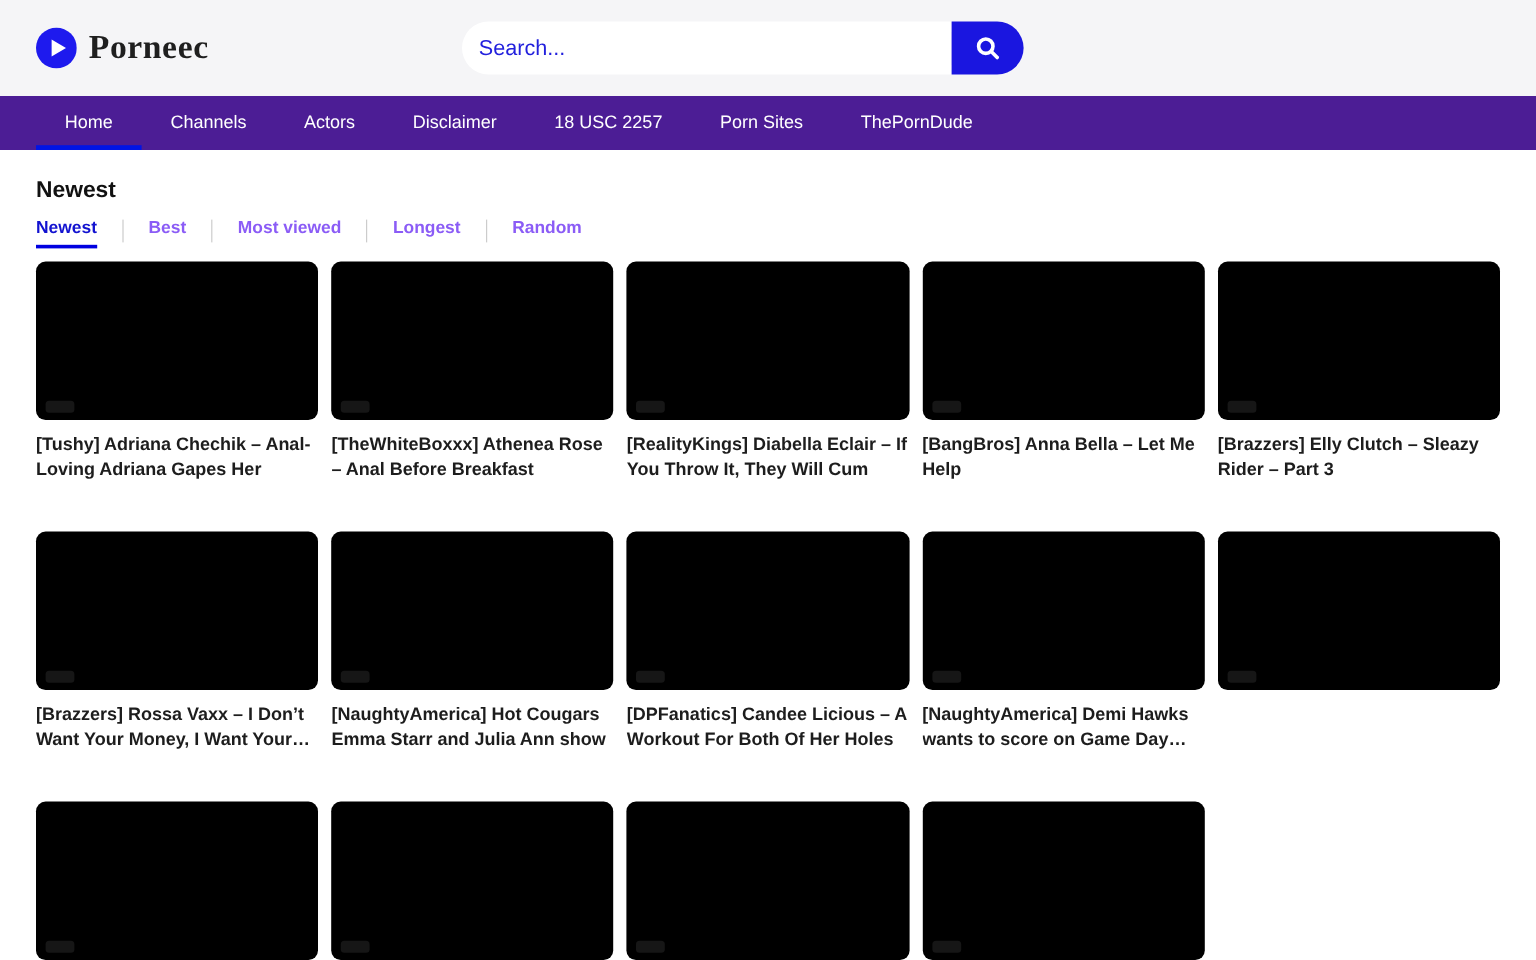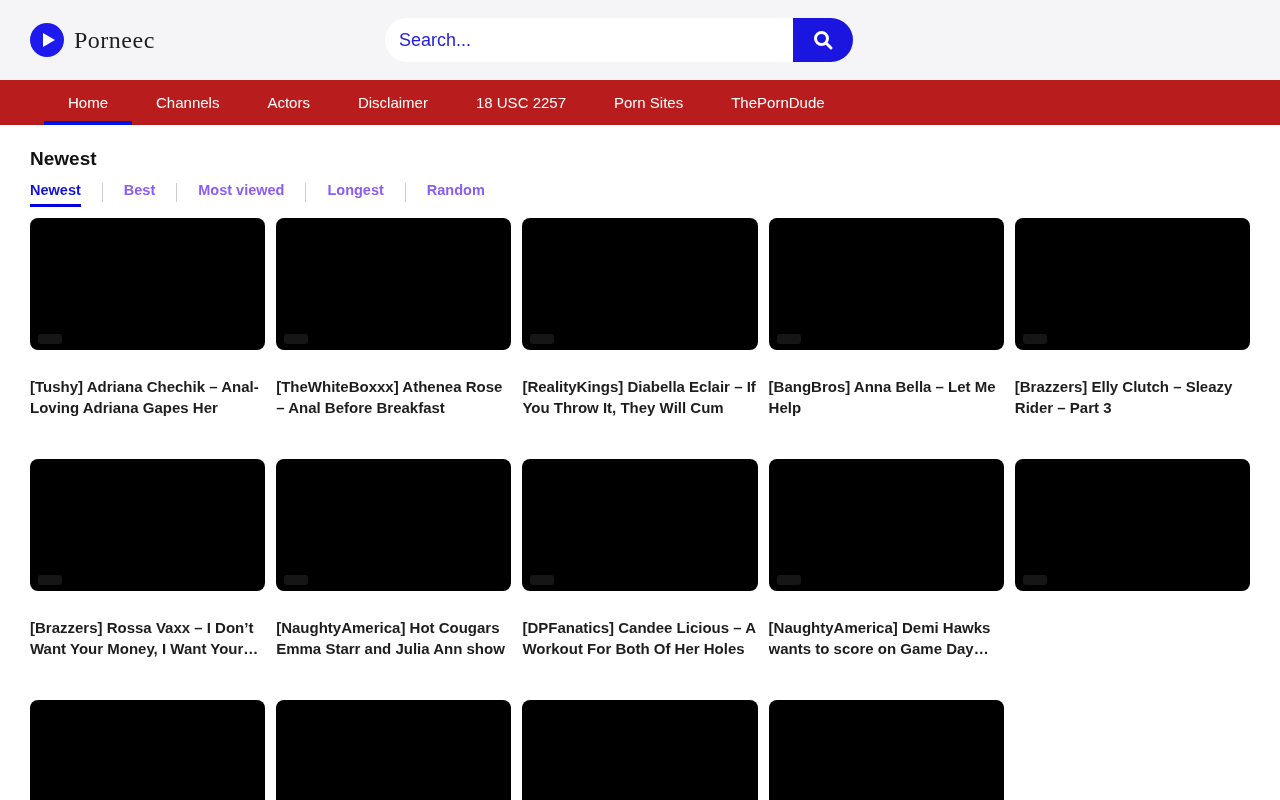--- a/index.html
+++ b/index.html
@@ -22,22 +22,22 @@
     top: 0;
     height: 80px;
     display: flex;
     align-items: center;
     gap: 10px;
     cursor: pointer;
   }
   .brand-icon { width: 34px; height: 34px; display: block; }
   .brand-name {
     font-family: "Liberation Serif", serif;
-    font-size: 24px;
-    font-weight: 400;
+    font-size: 28px;
+    font-weight: 700;
     color: #1f1f1f;
     letter-spacing: 0.5px;
   }
   .search-wrap {
     position: absolute;
     left: 385px;
     top: 18px;
     height: 44px;
     display: flex;
   }
@@ -62,23 +62,23 @@
     border-radius: 0 22px 22px 0;
     display: flex;
     align-items: center;
     justify-content: center;
     cursor: pointer;
   }
 
   
   .nav {
     height: 45px;
-    background: #b91c1c;
-    display: flex;
-    padding-left: 44px;
+    background: #4c1d95;
+    display: flex;
+    padding-left: 30px;
   }
   .nav-item {
     position: relative;
     height: 45px;
     line-height: 45px;
     padding: 0 24px;
     color: #ffffff;
     font-size: 15px;
     cursor: pointer;
     white-space: nowrap;
@@ -141,21 +141,21 @@
   .duration-badge {
     position: absolute;
     left: 8px;
     bottom: 6px;
     width: 24px;
     height: 10px;
     background: #161616;
     border-radius: 3px;
   }
   .video-title {
-    margin-top: 26px;
+    margin-top: 10px;
     font-size: 15px;
     font-weight: 700;
     color: #1d1d1d;
     line-height: 21px;
     max-height: 42px;
     overflow: hidden;
     display: -webkit-box;
     -webkit-line-clamp: 2;
     -webkit-box-orient: vertical;
     cursor: pointer;

